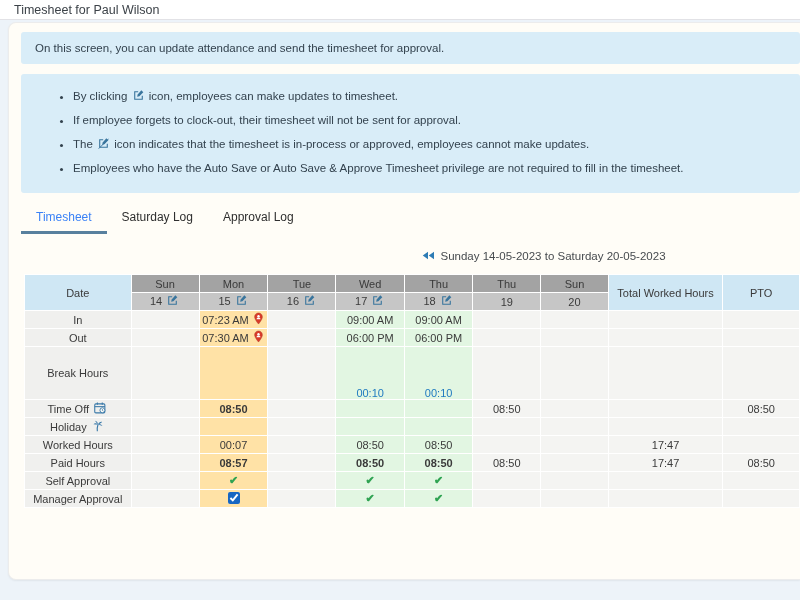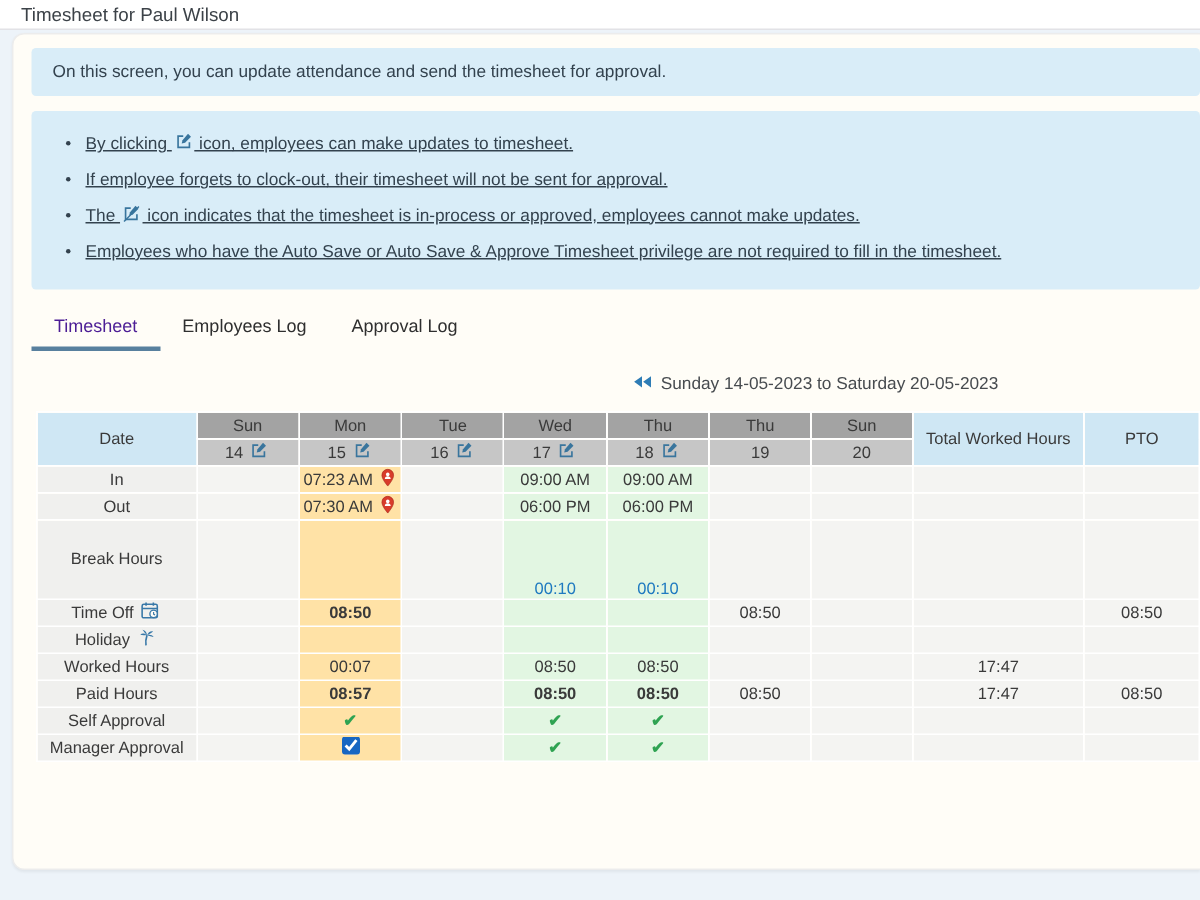--- a/index.html
+++ b/index.html
@@ -11,27 +11,27 @@
   .topbar .title { font-size:12.5px; color:#3c4248; }
 
   .panel { margin:2px 0 0 8px; width:calc(100% - 8px); height:558px;
     background:#fffdf7; border:1px solid #ececec; border-right:none;
     border-radius:8px 0 0 8px; box-shadow:0 1px 2px rgba(0,0,0,.06); overflow:hidden; }
 
   .info-box { background:#d9edf8; color:#33424e; border-radius:3px;
     margin:9px 0 0 12px; padding:10px 14px; font-size:11.5px; }
   .info-box.notes { margin-top:10px; padding:8px 14px 10px 14px; }
   .notes ul { list-style:disc; padding-left:22px; }
-  .notes li { margin:6px 0; line-height:1.5;text-decoration:underline; }
+  .notes li { margin:6px 16px; line-height:1.5; }
   .inline-icon { display:inline-block; vertical-align:-1px; margin:0 2px; }
 
   .tabs { display:flex; margin:10px 0 0 12px; }
   .tab { font-size:12px; color:#2f2f2f; padding:7px 15px 7px 15px; cursor:pointer;
     border-bottom:3px solid transparent; }
-  .tab.active { border-bottom-color:#58809e; color:#4c1d95; }
+  .tab.active { border-bottom-color:#58809e; color:#3b82f6; }
 
   .period-row { width:783px; margin:16px 0 12px 15px; padding-left:255px;
     text-align:center; font-size:11.5px; color:#474b4f;
     display:flex; align-items:center; justify-content:center; gap:4px; }
   .rewind { display:inline-flex; cursor:pointer; }
 
   table.ts { border-collapse:collapse; margin-left:15px; table-layout:fixed; }
   table.ts td, table.ts th { border:1px solid #ffffff; font-size:11px; font-weight:normal;
     text-align:center; height:18px; padding:0 2px; color:#3a3a3a; overflow:hidden; white-space:nowrap; }
   th.hd-day   { background:#a3a3a3; }
@@ -71,21 +71,21 @@
               <path fill="none" stroke="#39759d" stroke-width="1.6" d="M13.5 8.5v5h-11v-11h5"></path>
               <path fill="#39759d" d="M11.6.9l3.5 3.5-7 7-4 1 1-4z" transform="scale(.82) translate(3.2 -0.5)"></path>
               <path stroke="#39759d" stroke-width="1.4" d="M1 15.5L15.5 1"></path>
             </svg></span><span> icon indicates that the timesheet is in-process or approved, employees cannot make updates.</span></li>
         <li><span>Employees who have the Auto Save or Auto Save &amp; Approve Timesheet privilege are not required to fill in the timesheet.</span><span></span></li>
       </ul>
   </div>
 
   <div class="tabs" id="tabs-row">
       <div class="tab active">Timesheet</div>
-      <div class="tab">Employees Log</div>
+      <div class="tab">Saturday Log</div>
       <div class="tab">Approval Log</div>
     </div>
 
   <div class="period-row">
     <span class="rewind" id="rewind-slot">
         <span class="inline-icon"><svg width="12" height="9" viewBox="0 0 16 12">
             <path d="M8 1v10L1 6zM16 1v10L9 6z" fill="#2e7cb5"></path>
           </svg></span>
       </span>
     <span>Sunday 14-05-2023 to Saturday 20-05-2023</span>

